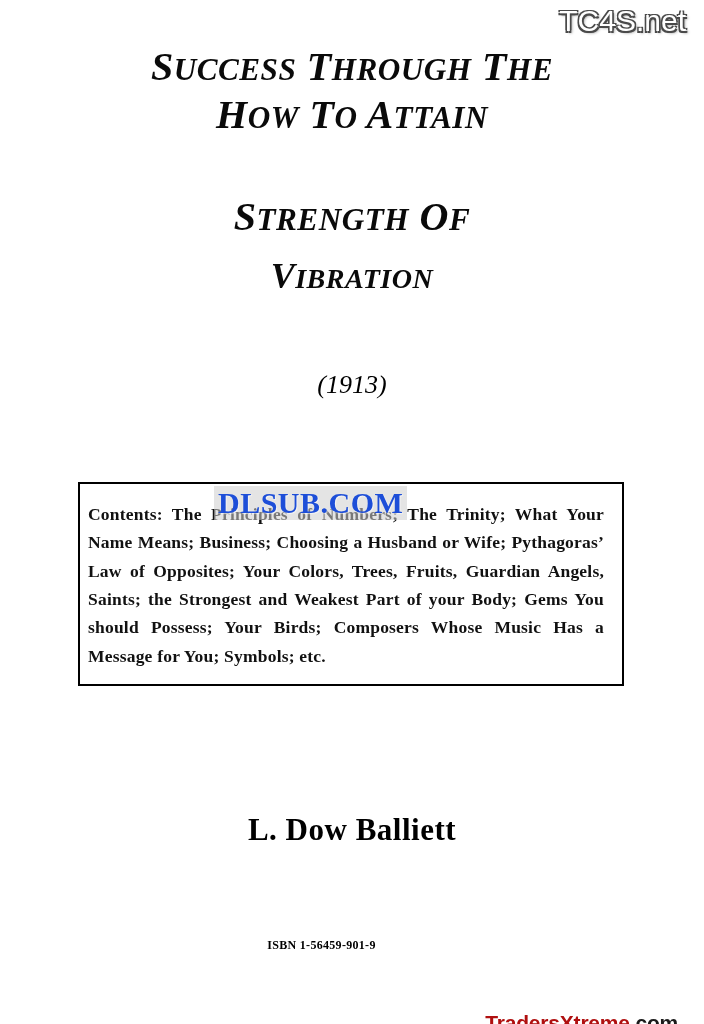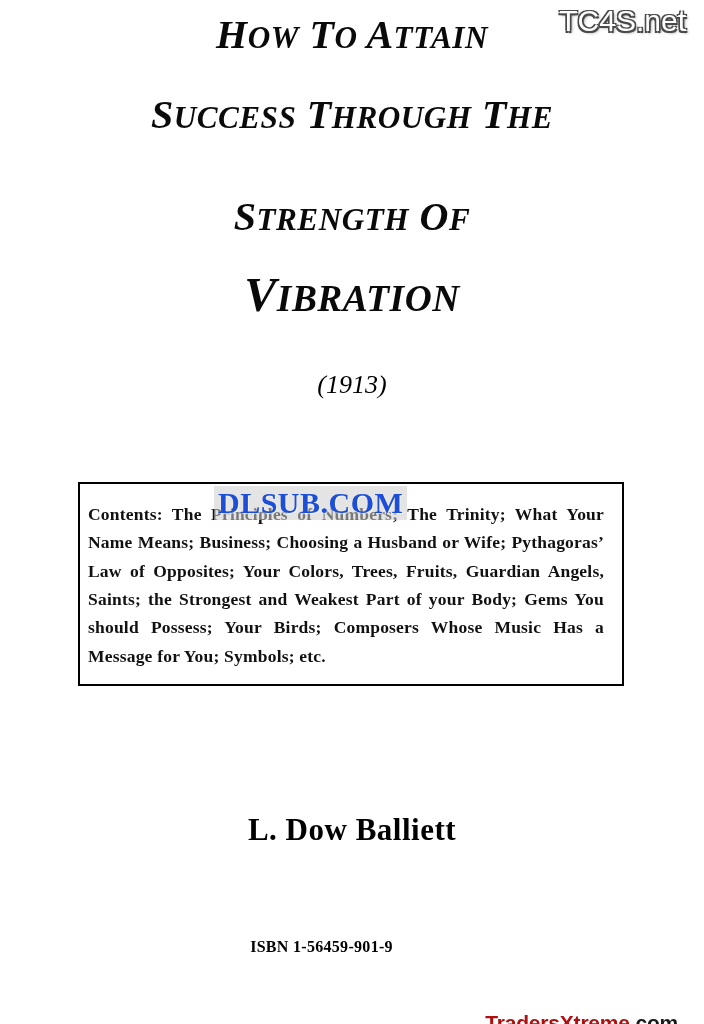--- a/index.html
+++ b/index.html
@@ -38,21 +38,21 @@
     letter-spacing: 0.5px;
     line-height: 1.05;
   }
   
   .title-line .cap { font-size: 1.0em; }
   .title-line .sm { font-size: 0.78em; }
 
   .t1 { font-size: 40px; margin-top: 6px; }
   .t2 { font-size: 40px; margin-top: 38px; }
   .t3 { font-size: 40px; margin-top: 60px; }
-  .t4 { font-size: 48px; margin-top: 32px; }
+  .t4 { font-size: 36px; margin-top: 20px; }
 
   .year {
     position: absolute;
     top: 370px;
     left: 0;
     width: 704px;
     text-align: center;
     font-size: 26px;
     font-weight: normal;
     font-style: italic;
@@ -94,21 +94,21 @@
 
   
   .isbn {
     position: absolute;
     top: 938px;
     left: 0;
     width: 643px;
     text-align: center;
     font-family: "Liberation Serif", serif;
     font-weight: bold;
-    font-size: 16px;
+    font-size: 12px;
     letter-spacing: 0.3px;
   }
 
   
   .wm-tc4s {
     position: absolute;
     top: 4px;
     right: 18px;
     font-family: "Liberation Sans", sans-serif;
     font-weight: normal;
@@ -149,22 +149,22 @@
   .wm-traders .red { color: #b01010; }
   .wm-traders .dark { color: #1a1a1a; }
 
 </style>
 </head>
 <body>
 
 <div class="page">
 
   <div class="title-block">
+    <div class="title-line t2"><span class="cap">S</span><span class="sm">UCCESS</span> <span class="cap">T</span><span class="sm">HROUGH</span> <span class="cap">T</span><span class="sm">HE</span></div>
     <div class="title-line t1"><span class="cap">H</span><span class="sm">OW</span> <span class="cap">T</span><span class="sm">O</span> <span class="cap">A</span><span class="sm">TTAIN</span></div>
-    <div class="title-line t2"><span class="cap">S</span><span class="sm">UCCESS</span> <span class="cap">T</span><span class="sm">HROUGH</span> <span class="cap">T</span><span class="sm">HE</span></div>
     <div class="title-line t3"><span class="cap">S</span><span class="sm">TRENGTH</span> <span class="cap">O</span><span class="sm">F</span></div>
     <div class="title-line t4"><span class="cap">V</span><span class="sm">IBRATION</span></div>
   </div>
 
   <div class="year">(1913)</div>
 
   <div class="contents-box">
     <div class="contents-text">Contents: The Principles of Numbers; The Trinity; What Your Name Means; Business; Choosing a Husband or Wife; Pythagoras’ Law of Opposites; Your Colors, Trees, Fruits, Guardian Angels, Saints; the Strongest and Weakest Part of your Body; Gems You should Possess; Your Birds; Composers Whose Music Has a Message for You; Symbols; etc.</div>
   </div>
 

